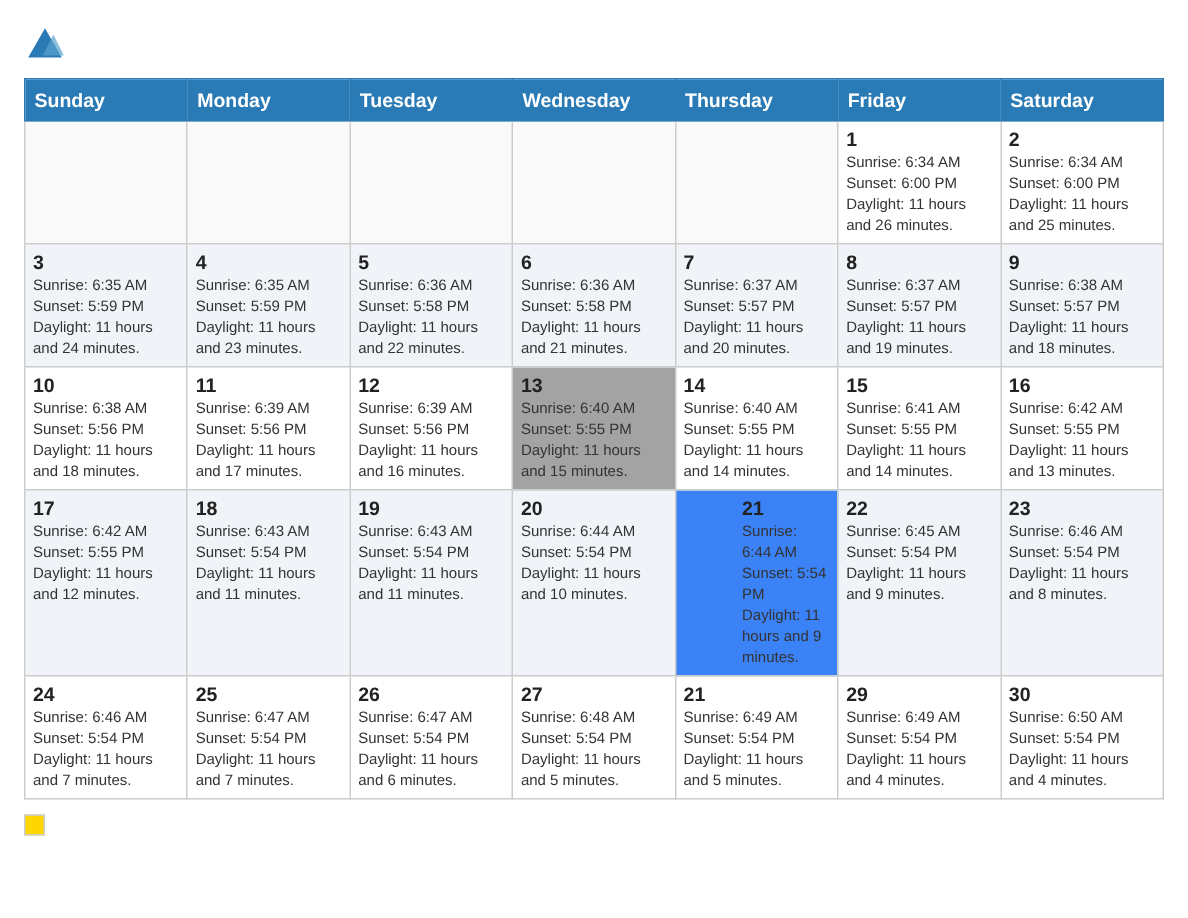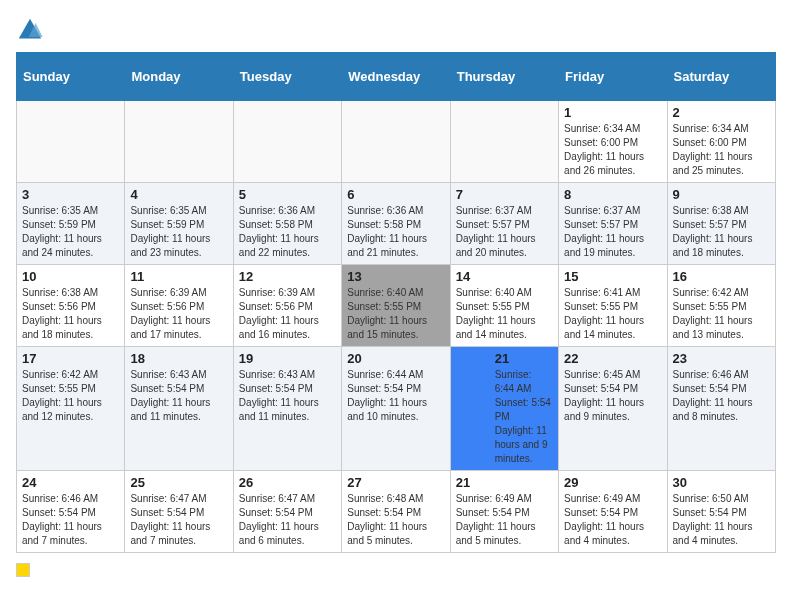--- a/index.html
+++ b/index.html
@@ -54,21 +54,21 @@
     }
     .calendar {
       width: 100%;
       border-collapse: collapse;
       font-size: 11px;
     }
     .calendar th {
       background-color: #2a7ab5;
       color: #fff;
       text-align: left;
-      padding: 16px 6px;
+      padding: 6px 6px;
       font-size: 13px;
       border: 1px solid #2a7ab5;
     }
     .calendar td {
       border: 1px solid #ccc;
       vertical-align: top;
       padding: 4px 5px;
       width: calc(100% / 7);
       min-height: 80px;
       background: #fff;

